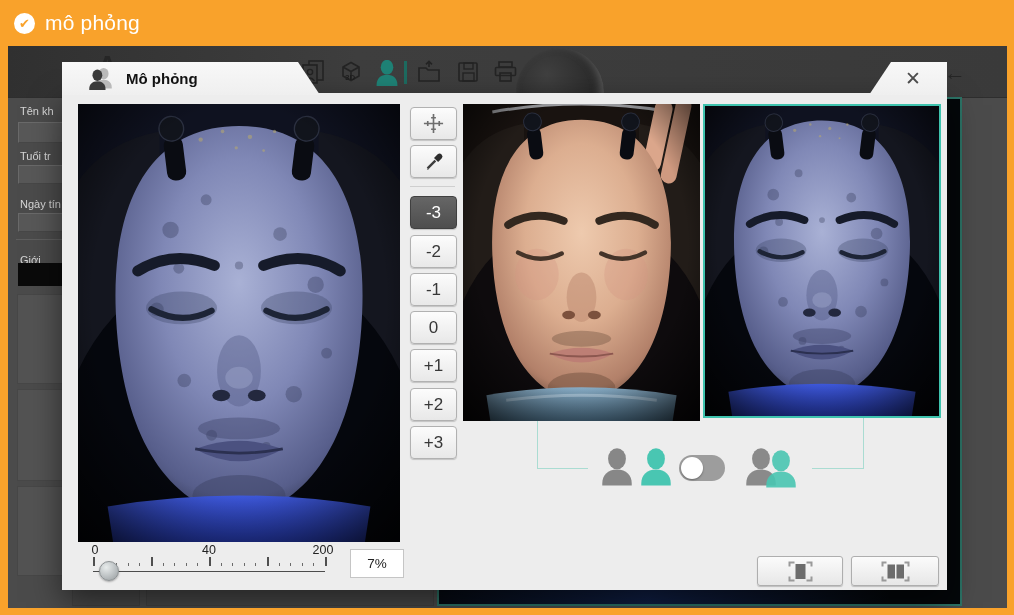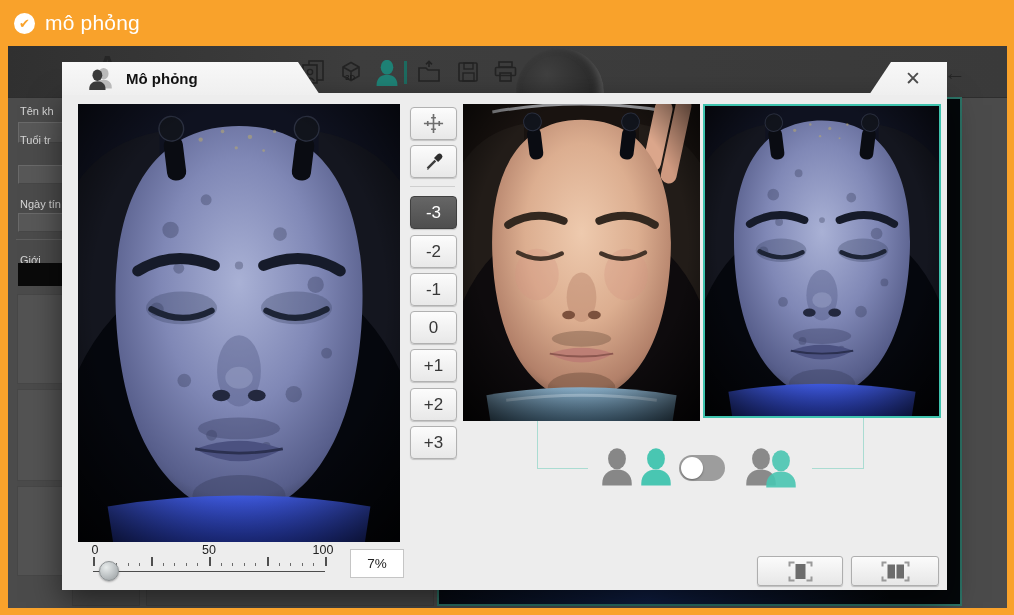--- a/index.html
+++ b/index.html
@@ -245,21 +245,21 @@
   <svg class="tb-icon" style="left:492px" viewBox="0 0 26 26">
     <rect x="7" y="3" width="13" height="5" fill="none" stroke="#242424" stroke-width="1.6"></rect>
     <rect x="3.5" y="8.5" width="20" height="8" rx="1" fill="none" stroke="#242424" stroke-width="1.6"></rect>
     <rect x="8" y="14" width="11" height="8" fill="none" stroke="#242424" stroke-width="1.6"></rect>
   </svg>
   <div class="back-arrow">←</div>
 
   <div class="sidebar">
     <div class="fld-label" style="top:8px">Tên kh</div>
     <div class="fld-input" style="top:25px;height:19px"></div>
-    <div class="fld-label" style="top:37px">Tuổi tr</div>
+    <div class="fld-label" style="top:53px">Tuổi tr</div>
     <div class="fld-input" style="top:68px;height:17px"></div>
     <div class="fld-label" style="top:101px">Ngày tín</div>
     <div class="fld-input" style="top:116px;height:17px"></div>
     <div style="position:absolute;left:8px;top:142px;width:62px;height:1px;background:#5e5e5e"></div>
     <div class="fld-label" style="top:157px">Giới</div>
     <div class="black-swatch"></div>
     <div class="tall-box" style="top:197px;height:88px"></div>
     <div class="tall-box" style="top:292px;height:90px"></div>
     <div class="tall-box" style="top:389px;height:88px"></div>
   </div>
@@ -335,22 +335,22 @@
         <div class="knob"></div>
       </div>
     <svg class="person" style="left:682px;top:354px" viewBox="0 0 24 26">
         <use href="#person-sil" fill="#8a8a8a"></use>
       </svg>
     <svg class="person" style="left:702px;top:356px;opacity:.9" viewBox="0 0 24 26">
         <use href="#person-sil" fill="#49c6b2"></use>
       </svg>
 
     <div class="s-label" style="left:33px">0</div>
-    <div class="s-label" style="left:147px">50</div>
-    <div class="s-label" style="left:261px">100</div>
+    <div class="s-label" style="left:147px">40</div>
+    <div class="s-label" style="left:261px">200</div>
     <div class="ticks">
         <div class="tick major" style="left: 0px;"></div>
         <div class="tick" style="left: 11.6px;"></div>
         <div class="tick" style="left: 23.2px;"></div>
         <div class="tick" style="left: 34.8px;"></div>
         <div class="tick" style="left: 46.4px;"></div>
         <div class="tick major" style="left: 58px;"></div>
         <div class="tick" style="left: 69.6px;"></div>
         <div class="tick" style="left: 81.2px;"></div>
         <div class="tick" style="left: 92.8px;"></div>

